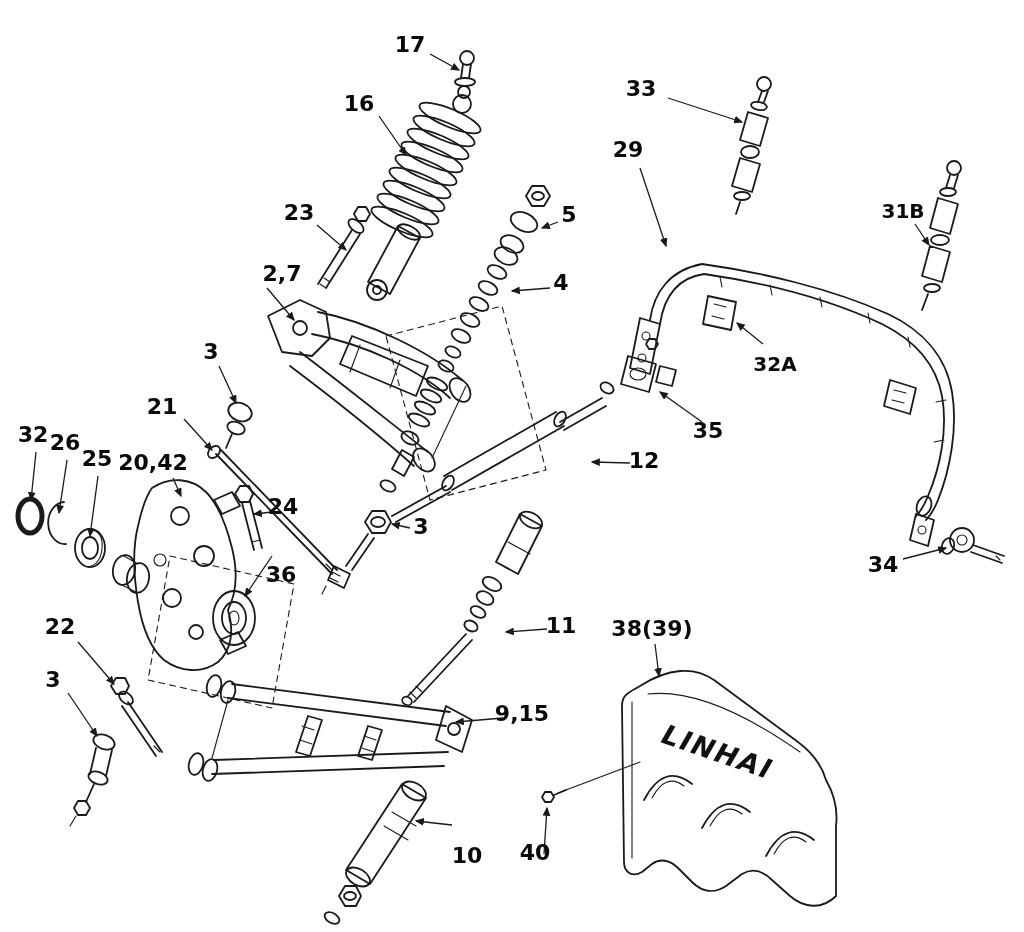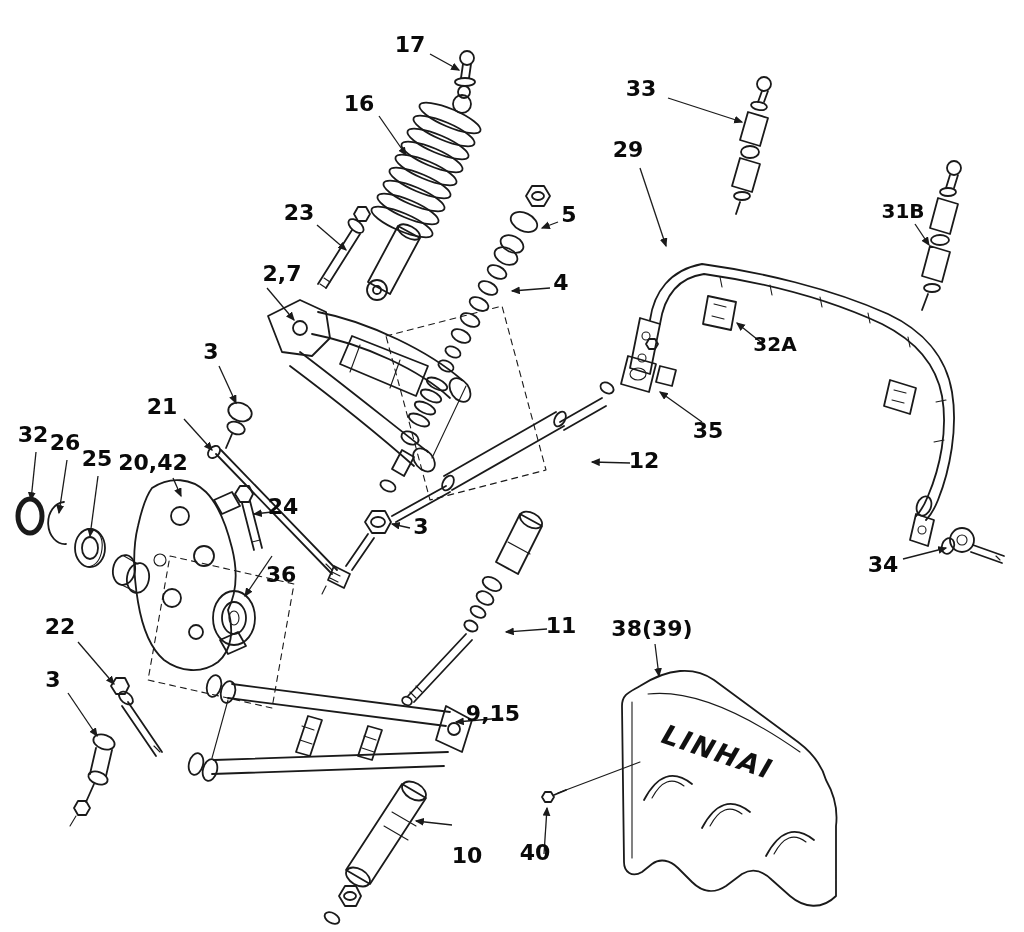--- a/index.html
+++ b/index.html
@@ -361,23 +361,23 @@
       <div class="callout" style="left: 281px; top: 574px;">36</div>
       <div class="callout" style="left: 60px; top: 626px;">22</div>
       <div class="callout" style="left: 53px; top: 679px;">3</div>
       <div class="callout" style="left: 641px; top: 88px;">33</div>
       <div class="callout" style="left: 628px; top: 149px;">29</div>
       <div class="callout" style="left: 569px; top: 214px;">5</div>
       <div class="callout" style="left: 561px; top: 282px;">4</div>
       <div class="callout" style="left: 644px; top: 460px;">12</div>
       <div class="callout" style="left: 421px; top: 526px;">3</div>
       <div class="callout" style="left: 708px; top: 430px;">35</div>
-      <div class="callout small" style="left: 775px; top: 344px;">32A</div>
+      <div class="callout small" style="left: 775px; top: 364px;">32A</div>
       <div class="callout small" style="left: 903px; top: 211px;">31B</div>
       <div class="callout" style="left: 883px; top: 564px;">34</div>
       <div class="callout" style="left: 561px; top: 625px;">11</div>
-      <div class="callout" style="left: 493px; top: 713px;">9,15</div>
+      <div class="callout" style="left: 522px; top: 713px;">9,15</div>
       <div class="callout" style="left: 467px; top: 855px;">10</div>
       <div class="callout" style="left: 652px; top: 628px;">38(39)</div>
       <div class="callout" style="left: 535px; top: 852px;">40</div>
     </div>
 
 </div>
 
 </body></html>

